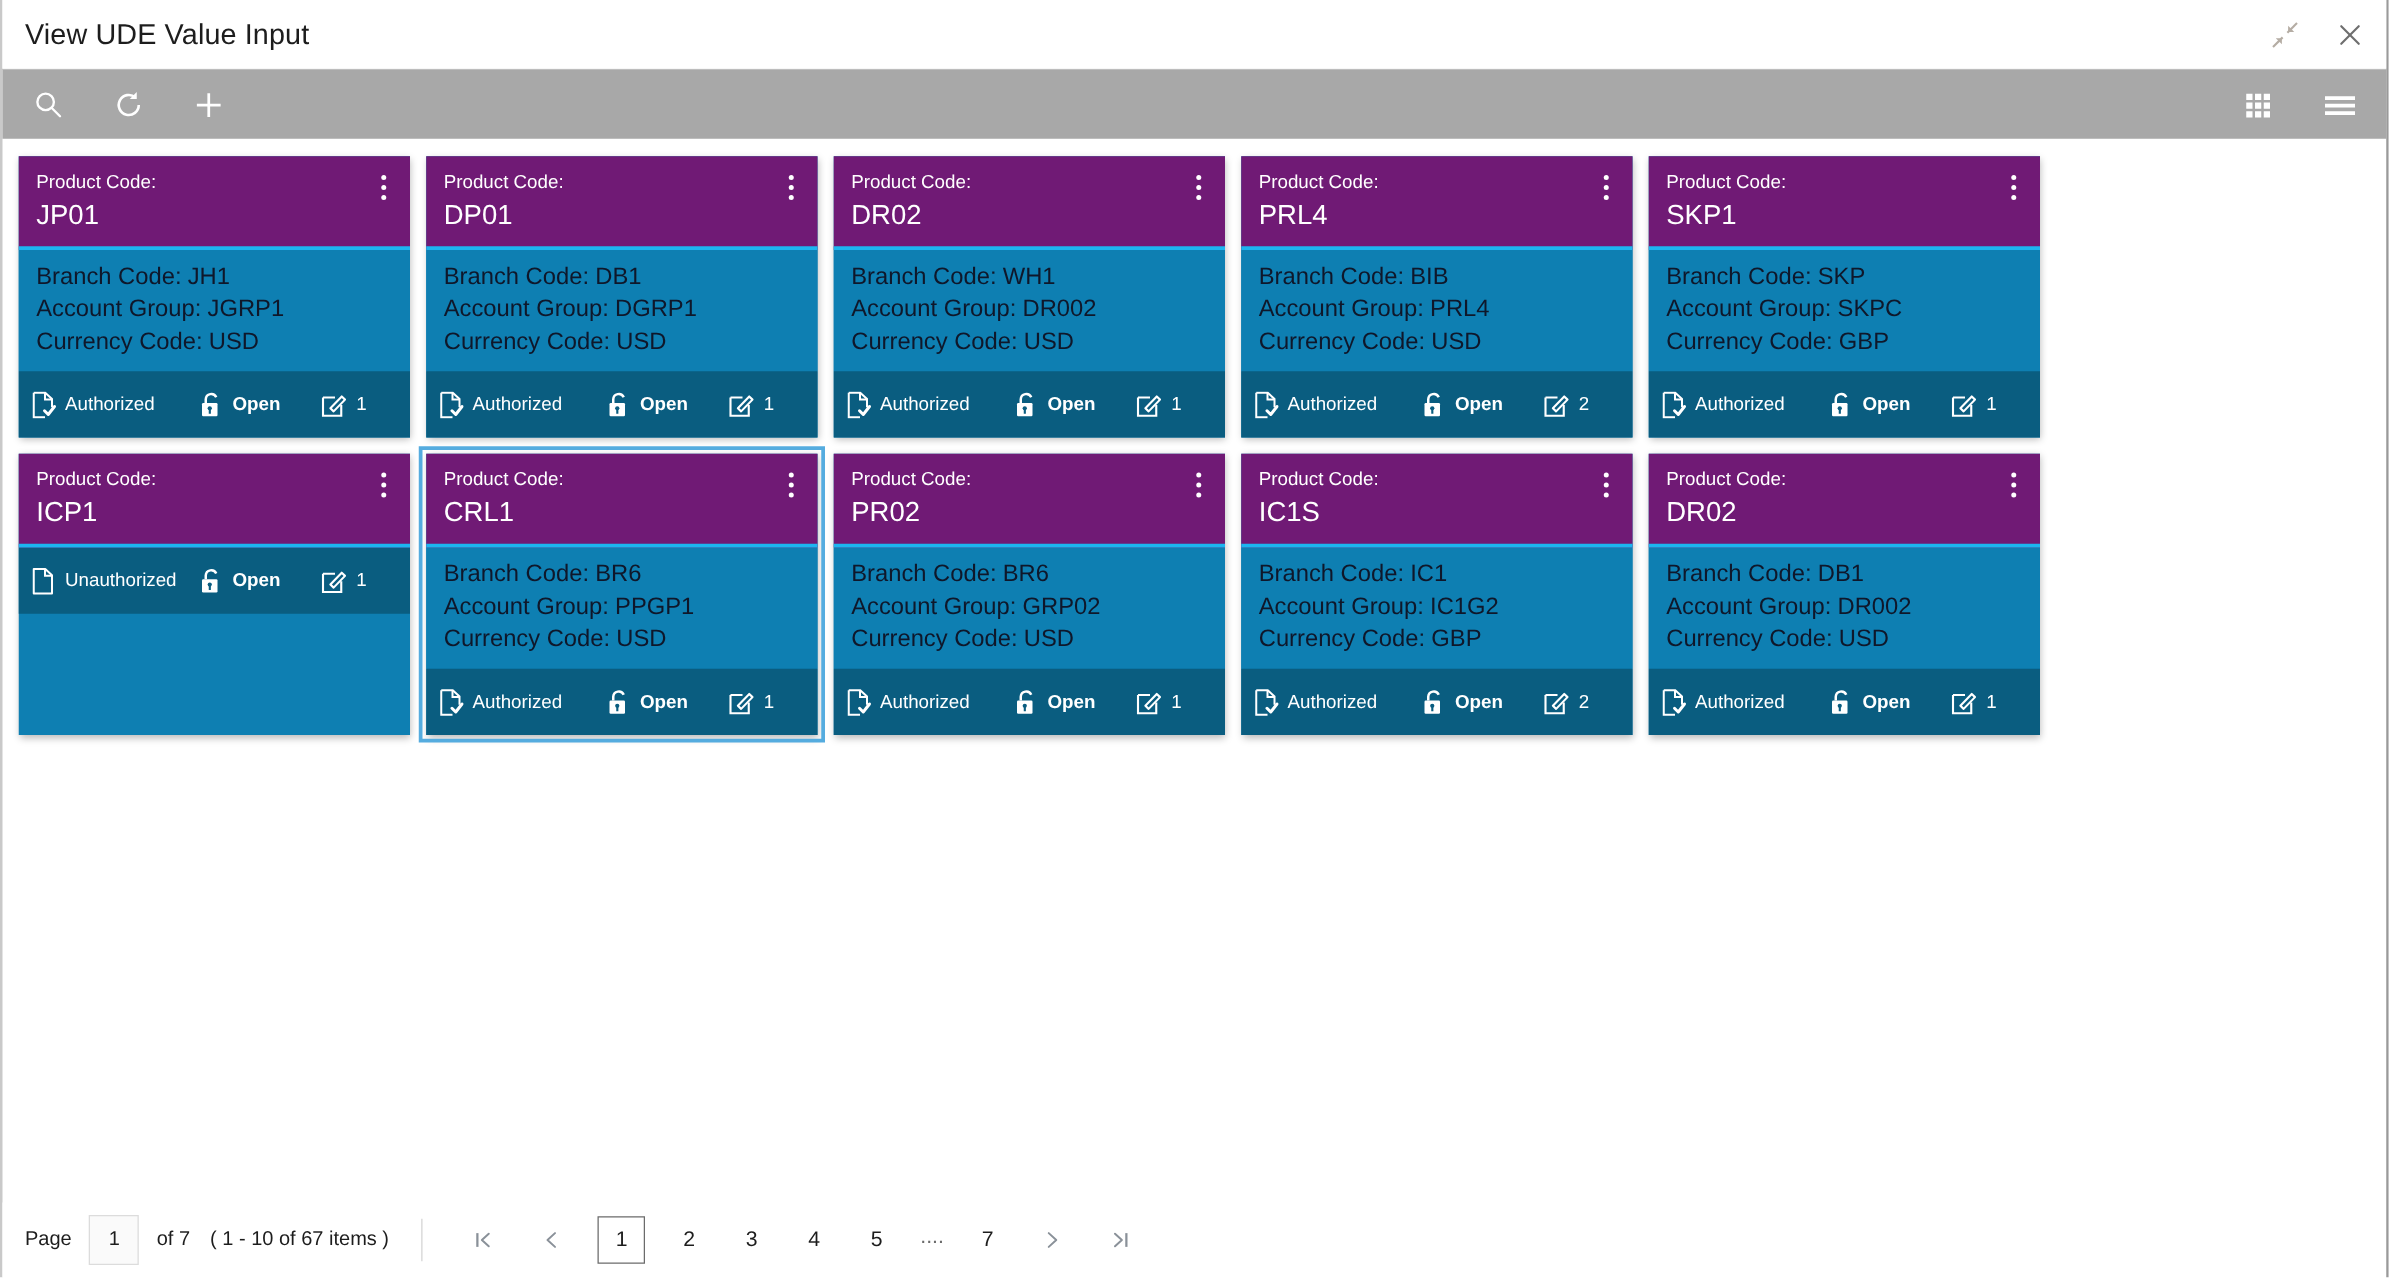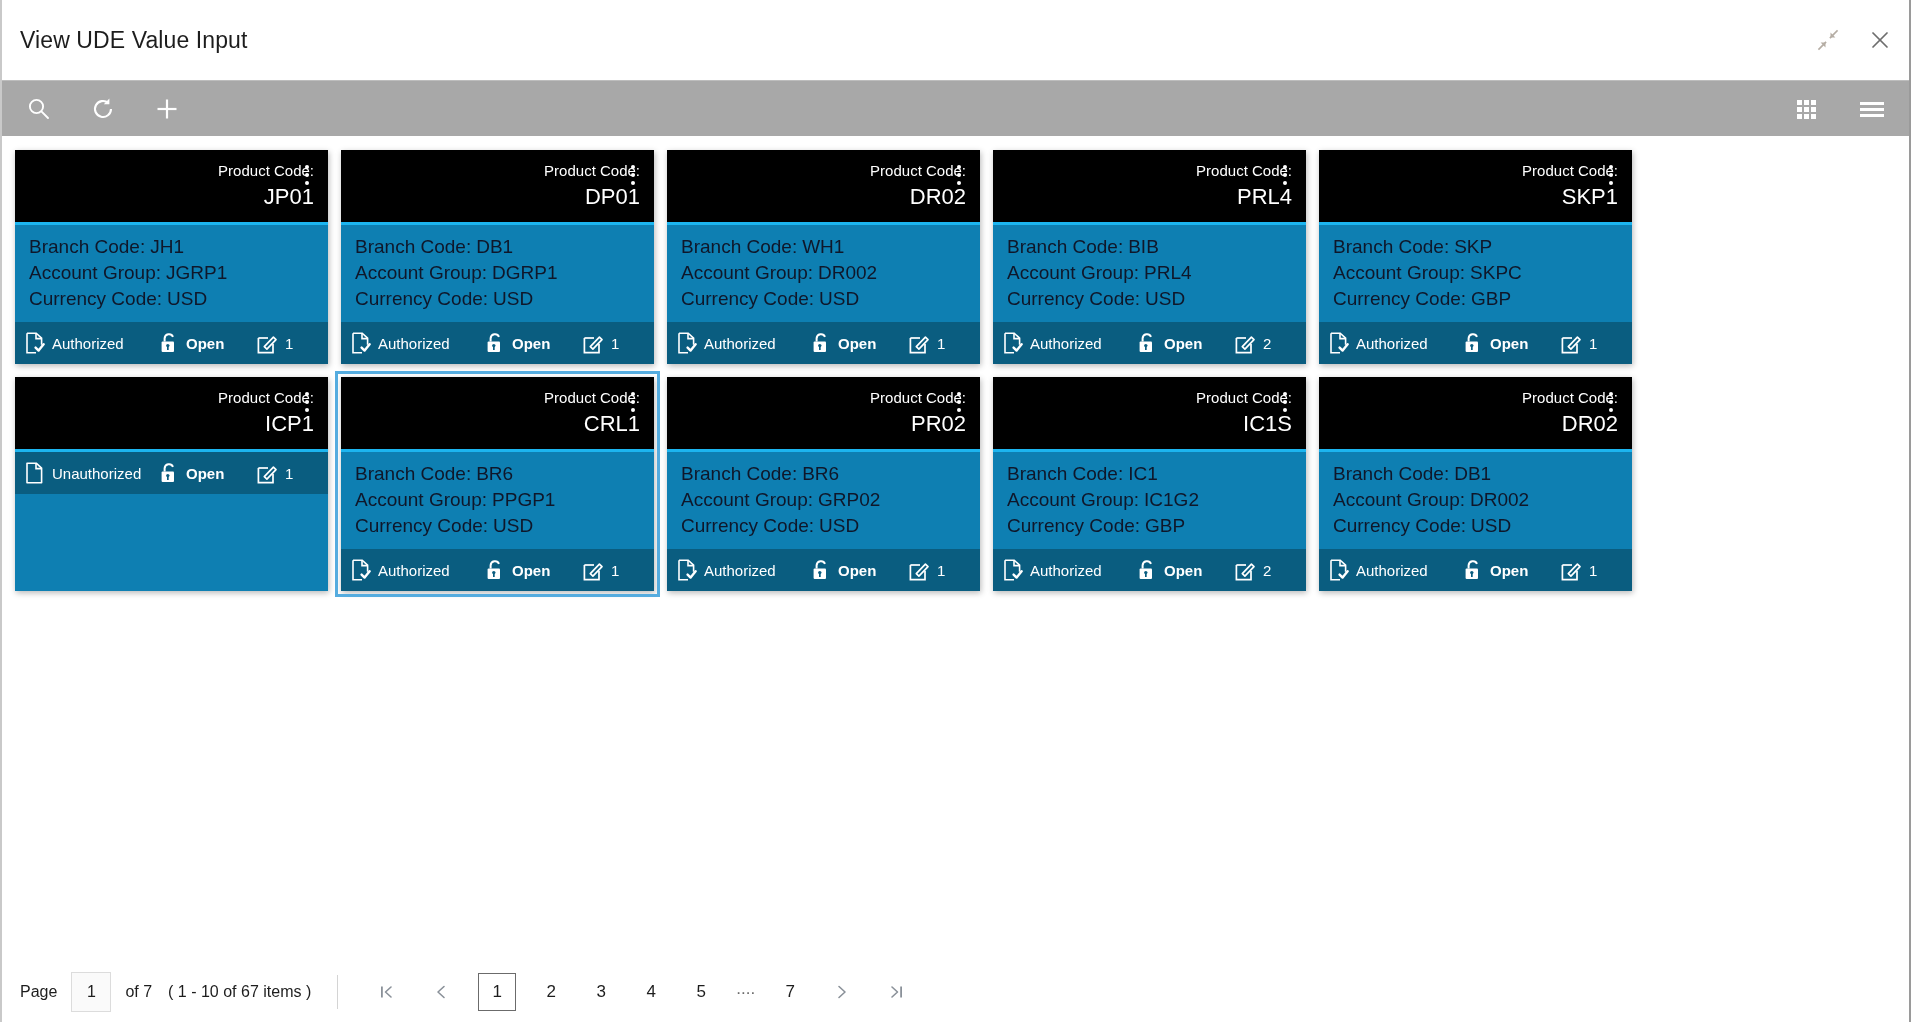--- a/index.html
+++ b/index.html
@@ -13,21 +13,21 @@
     position: relative;
     width: 1911px; height: 1022px;
     background: #ffffff;
     border-left: 2px solid #c9c9c9;
     border-right: 2px solid #9a9a9a;
   }
 
   
   .titlebar {
     position: relative;
-    height: 80px;
+    height: 55px;
     background: #ffffff;
     display: flex;
     align-items: center;
   }
   .title-text {
     margin-left: 18px;
     font-size: 23px;
     color: #1d1d1d;
     letter-spacing: .1px;
   }
@@ -86,25 +86,24 @@
     display: flex;
     flex-direction: column;
     cursor: pointer;
     position: relative;
   }
   .card.selected {
     outline: 3px solid #55acdf;
     outline-offset: 3px;
   }
   .card-head {
-    background: #000000;
+    background: #701a75;
     padding: 11px 14px 12px 14px;
     position: relative;
     border-bottom: 3px solid #1cb5f0;
-    text-align: right;
   }
   .card-head .lbl {
     font-size: 15px;
     color: #ffffff;
     line-height: 20px;
   }
   .card-head .val {
     font-size: 22px;
     color: #ffffff;
     line-height: 27px;
@@ -129,21 +128,21 @@
   }
   .row {
     font-size: 19px;
     color: #0f172a;
     line-height: 26px;
     white-space: nowrap;
   }
   .row .rv { margin-left: 5px; }
   .card-foot {
     background: #0a5d80;
-    height: 42px;
+    height: 53px;
     display: flex;
     align-items: center;
     padding: 2px 10px;
     gap: 0;
   }
   .foot-item {
     display: flex;
     align-items: center;
     gap: 7px;
     color: #ffffff;

